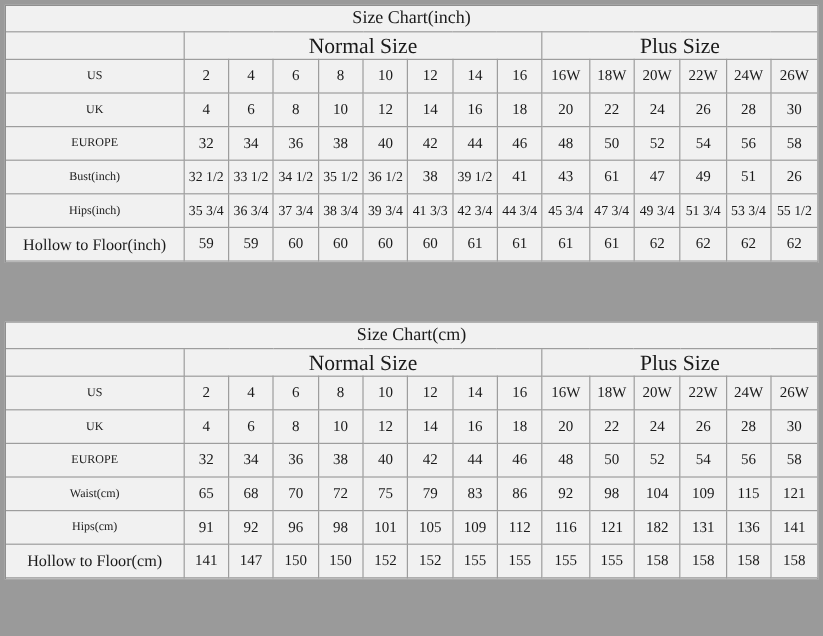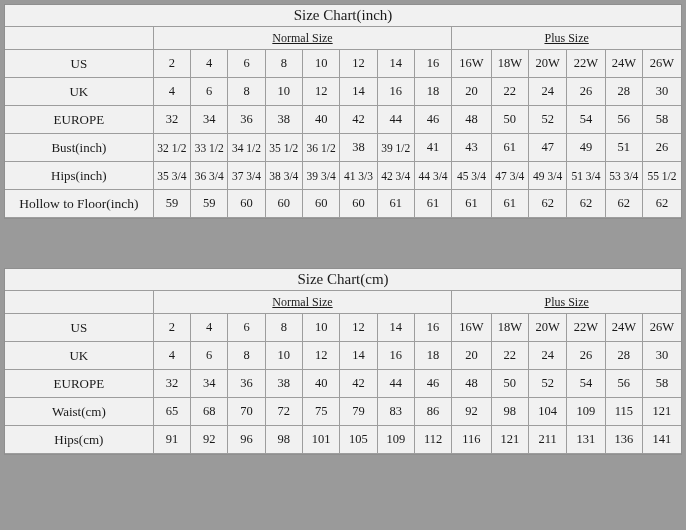--- a/index.html
+++ b/index.html
@@ -44,26 +44,25 @@
     padding: 0;
   }
   .title-cell {
     font-size: 15px;
     height: 21px;
     border-top: none !important;
     border-left: none !important;
     border-right: none !important;
   }
   .group-cell {
-    font-size: 12px;
+    font-size: 18px;
     height: 22px;
-    text-decoration: underline;
   }
   .rowlabel {
-    font-size: 13px;
+    font-size: 10px;
     height: 27px;
     padding: 0 4px;
   }
   .rowlabel-small {
     font-size: 13.5px;
   }
   .cell {
     font-size: 12.5px;
     height: 27px;
   }
@@ -329,23 +328,40 @@
         <td class="cell">91</td>
         <td class="cell">92</td>
         <td class="cell">96</td>
         <td class="cell">98</td>
         <td class="cell">101</td>
         <td class="cell">105</td>
         <td class="cell">109</td>
         <td class="cell">112</td>
         <td class="cell">116</td>
         <td class="cell">121</td>
-        <td class="cell">211</td>
+        <td class="cell">182</td>
         <td class="cell">131</td>
         <td class="cell">136</td>
         <td class="cell noright">141</td>
       </tr>
 
+      <tr>
+        <td class="rowlabel rowlabel-small noleft">Hollow to Floor(cm)</td>
+        <td class="cell">141</td>
+        <td class="cell">147</td>
+        <td class="cell">150</td>
+        <td class="cell">150</td>
+        <td class="cell">152</td>
+        <td class="cell">152</td>
+        <td class="cell">155</td>
+        <td class="cell">155</td>
+        <td class="cell">155</td>
+        <td class="cell">155</td>
+        <td class="cell">158</td>
+        <td class="cell">158</td>
+        <td class="cell">158</td>
+        <td class="cell noright">158</td>
+      </tr>
     </tbody>
       </table>
   </div>
 
 </div>
 
 </body></html>

